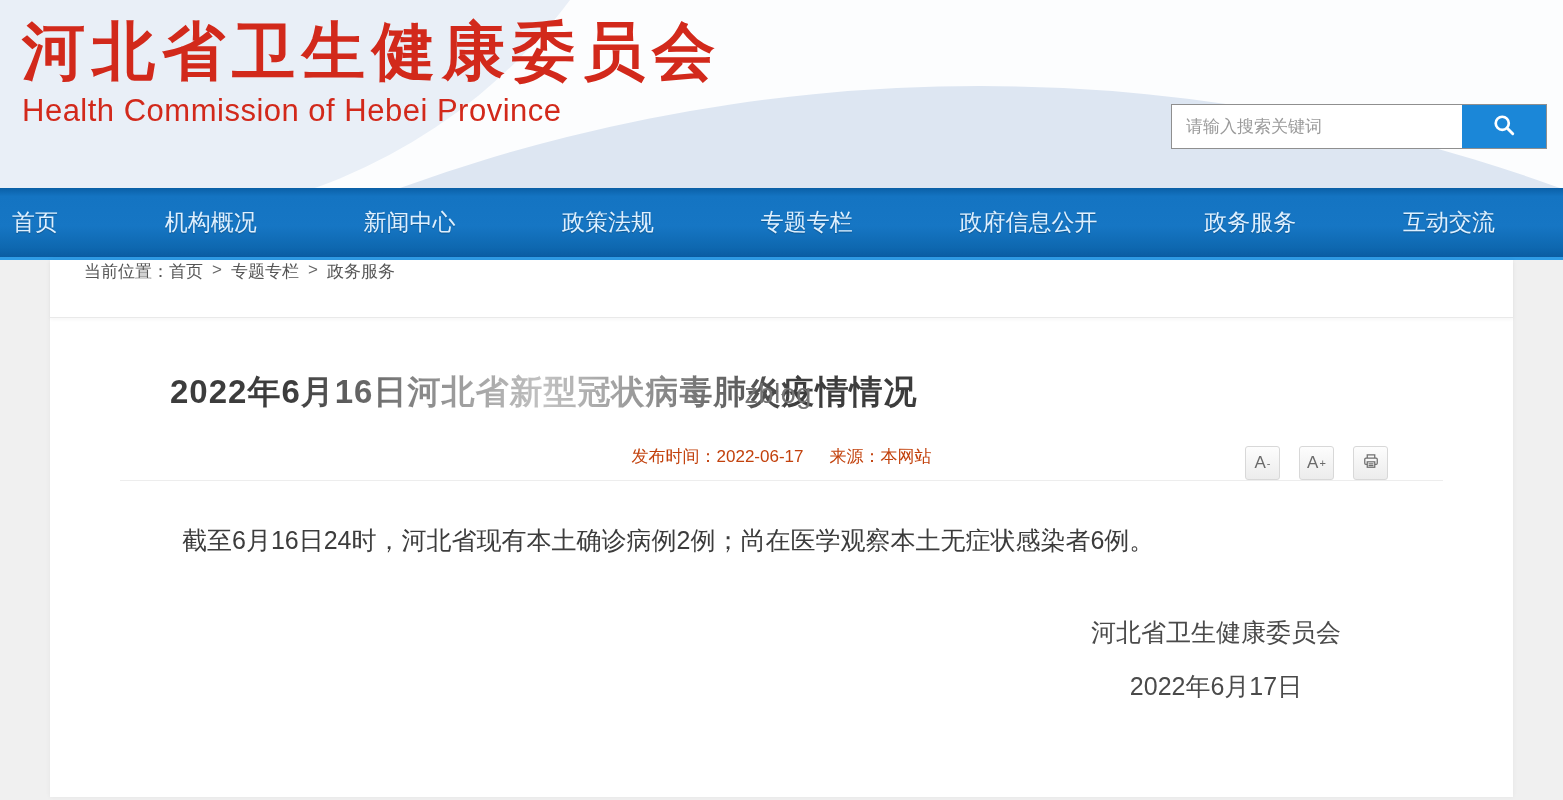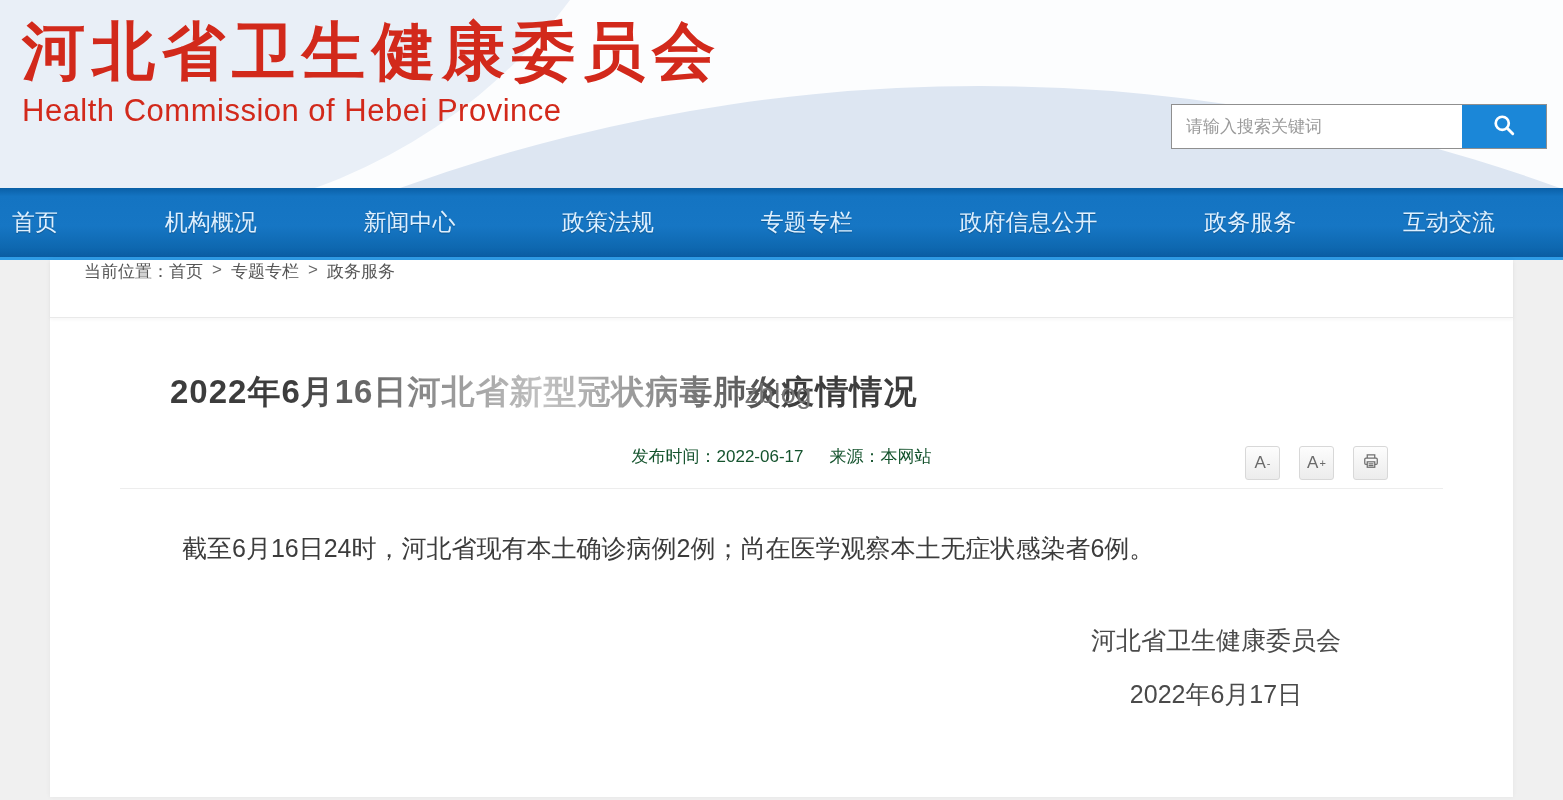--- a/index.html
+++ b/index.html
@@ -132,22 +132,22 @@
     transform: translate(-55%, -46%);
     font-size: 27px; color: #737373;
     font-weight: 500; letter-spacing: 0.5px;
     z-index: 3;
   }
 
   .meta-row {
     width: calc(100% - 140px);
     margin: 30px auto 0;
     text-align: center;
-    font-size: 17px; color: #14532d;
-    padding-bottom: 20px;
+    font-size: 17px; color: #c2410c;
+    padding-bottom: 12px;
     border-bottom: 1px solid #ededed;
   }
   .meta-source { margin-left: 26px; }
 
   .tools {
     position: absolute; right: 125px; top: 128px;
     display: flex; gap: 19px; z-index: 4;
   }
   .tool-btn {
     width: 35px; height: 34px;

